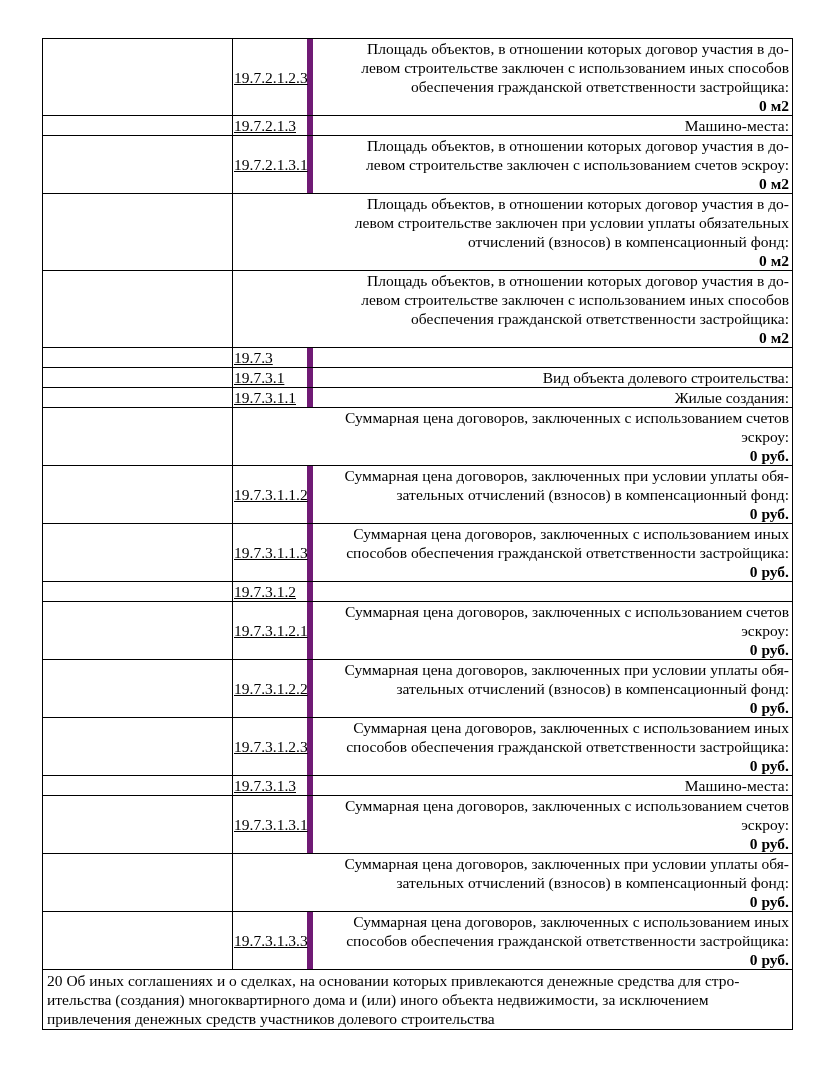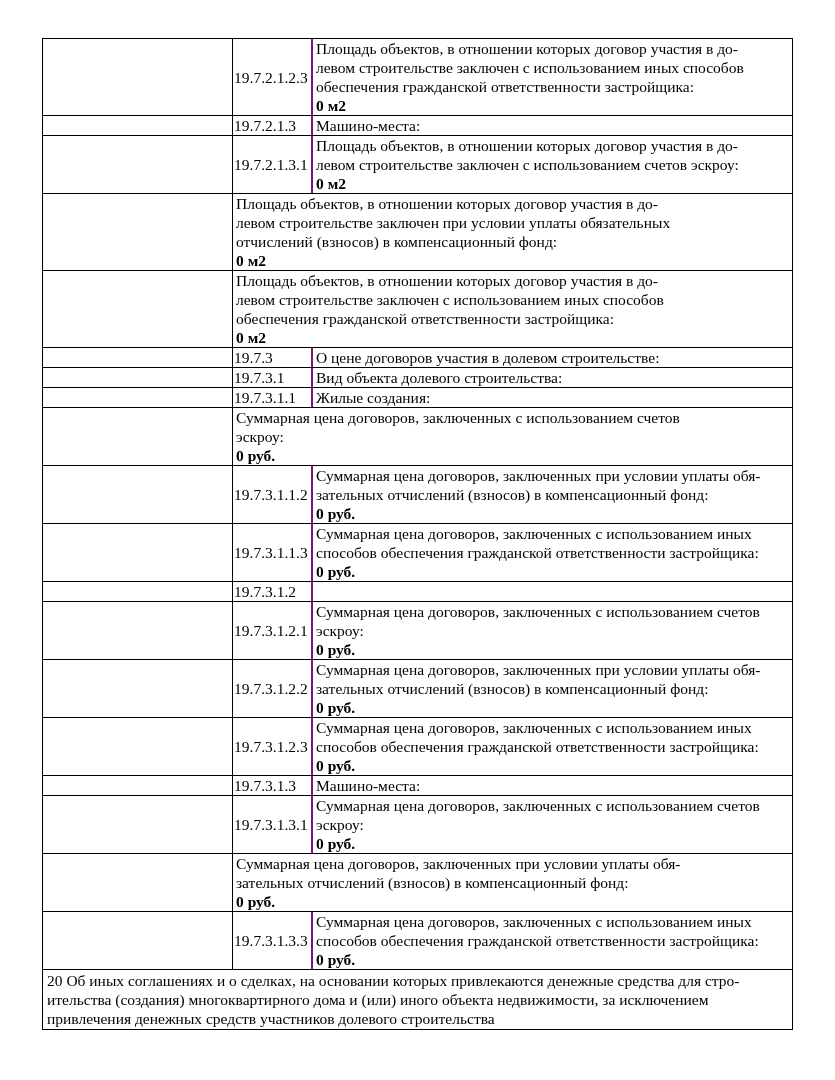--- a/index.html
+++ b/index.html
@@ -31,29 +31,31 @@
   .cell {
     box-sizing: border-box;
   }
   .c1 {
     width: 190px;
     border-right: 1px solid #000;
     flex: 0 0 auto;
   }
   .c2 {
     width: 80px;
-    border-right: 2px solid #701a75;
+    border-right: 6px solid #701a75;
     flex: 0 0 auto;
     display: flex;
     align-items: center;
     padding: 0 1px;
+    text-decoration: underline;
   }
   .c3 {
     flex: 1 1 auto;
     padding: 0 3px;
+    text-align: right;
   }
   .txt {
     display: block;
     white-space: pre-line;
   }
   .val {
     display: block;
     font-weight: bold;
     font-family: Liberation Serif, serif;
   }
@@ -113,24 +115,20 @@
       <span class="txt">Площадь объектов, в отношении которых договор участия в до-
 левом строительстве заключен с использованием иных способов
 обеспечения гражданской ответственности застройщика:</span>
       <span class="val">0 м2</span>
     </div>
   </div>
 
   <div class="t-row">
     <div class="cell c1"></div>
     <div class="cell c2">19.7.3</div>
-    <div class="cell c3">
-      <span class="txt">О цене договоров участия в долевом строительстве:</span>
-
-    </div>
   </div>
 
   <div class="t-row">
     <div class="cell c1"></div>
     <div class="cell c2">19.7.3.1</div>
     <div class="cell c3">
       <span class="txt">Вид объекта долевого строительства:</span>
 
     </div>
   </div>

